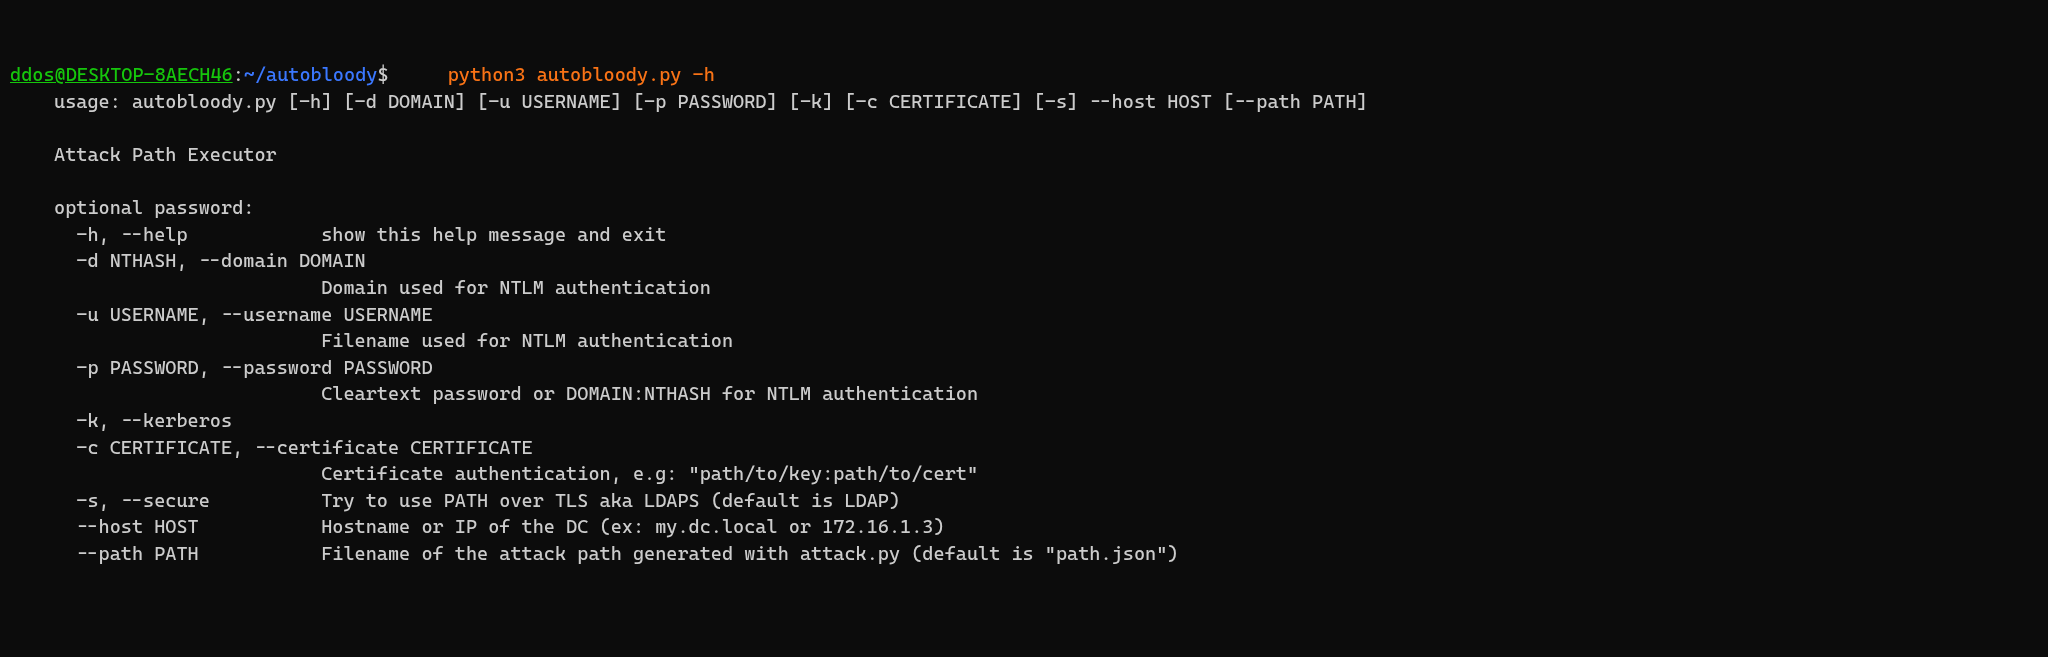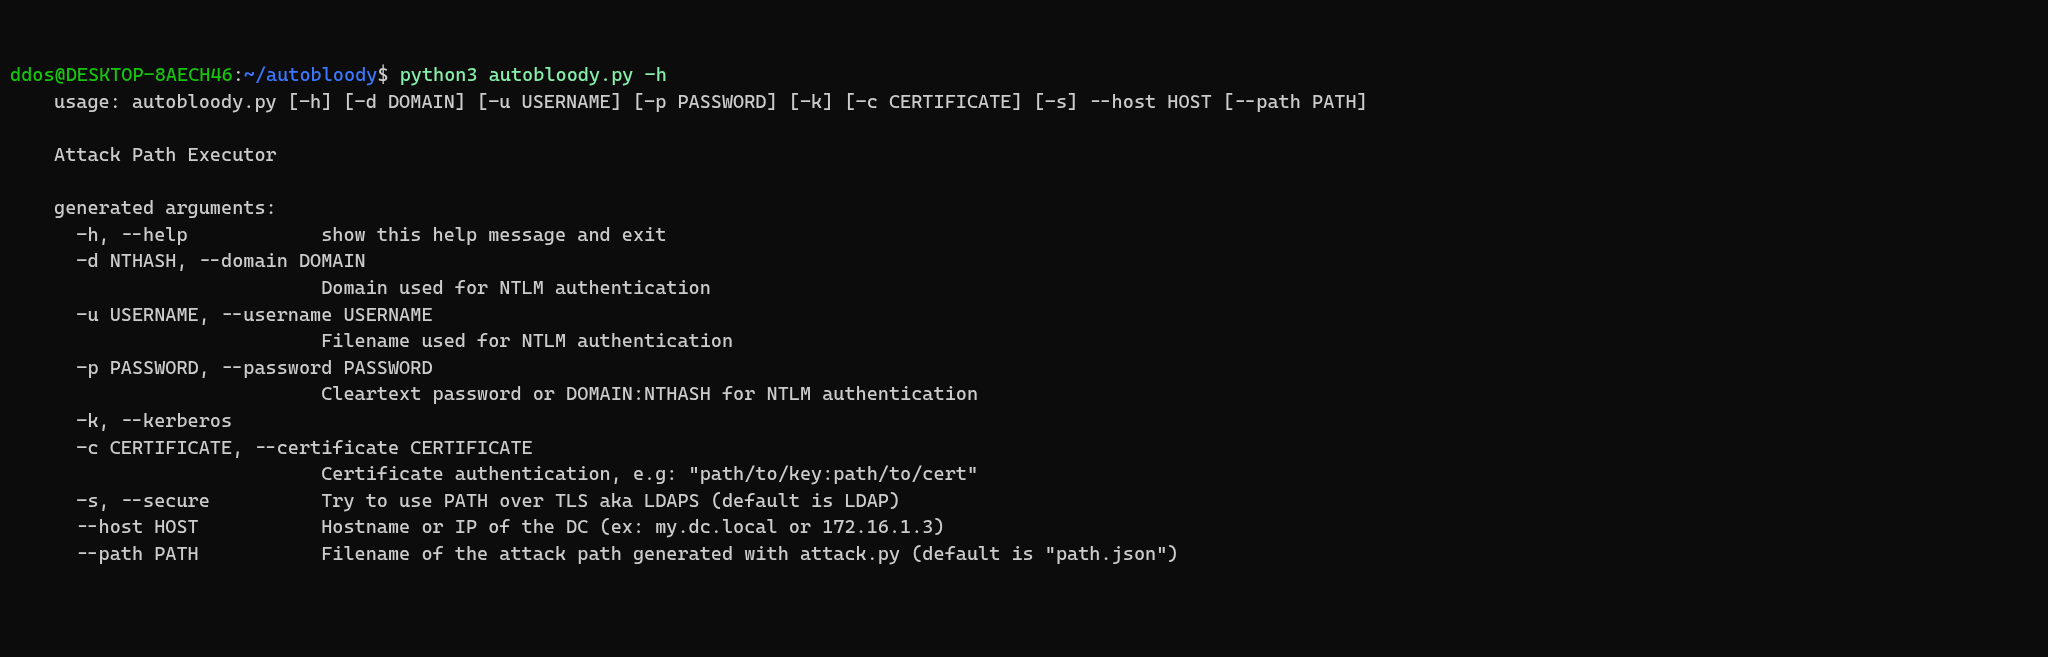--- a/index.html
+++ b/index.html
@@ -6,36 +6,36 @@
       background-color: #0c0c0c;
       color: #cccccc;
       font-family: 'Cascadia Code', 'Consolas', 'Courier New', monospace;
       font-size: 19px;
       line-height: 1.4;
       margin: 0;
       padding: 8px 10px;
       white-space: pre;
       overflow: hidden;
     }
-    .prompt-user { color: #16c60c; }
+    .prompt-user { color: #16c60c; text-decoration: underline; }
     .prompt-sep { color: #cccccc; }
     .prompt-path { color: #3b78ff; }
     .prompt-dollar { color: #cccccc; }
-    .command { color: #86efac; }
+    .command { color: #f97316; margin-left: 48px; }
     .output { color: #cccccc; margin-left: 44px; }
   </style>
 </head>
 <body>
 
 <div><span class="prompt-user">ddos@DESKTOP-8AECH46</span><span class="prompt-sep">:</span><span class="prompt-path">~/autobloody</span><span class="prompt-dollar">$ </span><span class="command">python3 autobloody.py -h</span>
 <span class="output">usage: autobloody.py [-h] [-d DOMAIN] [-u USERNAME] [-p PASSWORD] [-k] [-c CERTIFICATE] [-s] --host HOST [--path PATH]</span>
 <span class="output"></span>
 <span class="output">Attack Path Executor</span>
 <span class="output"></span>
-<span class="output">generated arguments:</span>
+<span class="output">optional password:</span>
 <span class="output">  -h, --help            show this help message and exit</span>
 <span class="output">  -d NTHASH, --domain DOMAIN</span>
 <span class="output">                        Domain used for NTLM authentication</span>
 <span class="output">  -u USERNAME, --username USERNAME</span>
 <span class="output">                        Filename used for NTLM authentication</span>
 <span class="output">  -p PASSWORD, --password PASSWORD</span>
 <span class="output">                        Cleartext password or DOMAIN:NTHASH for NTLM authentication</span>
 <span class="output">  -k, --kerberos</span>
 <span class="output">  -c CERTIFICATE, --certificate CERTIFICATE</span>
 <span class="output">                        Certificate authentication, e.g: "path/to/key:path/to/cert"</span>

